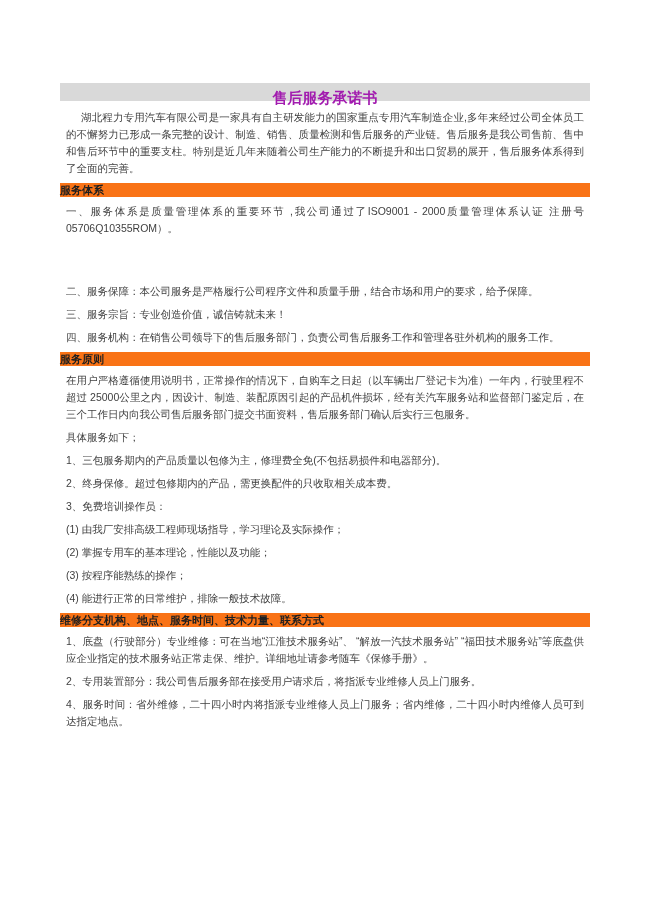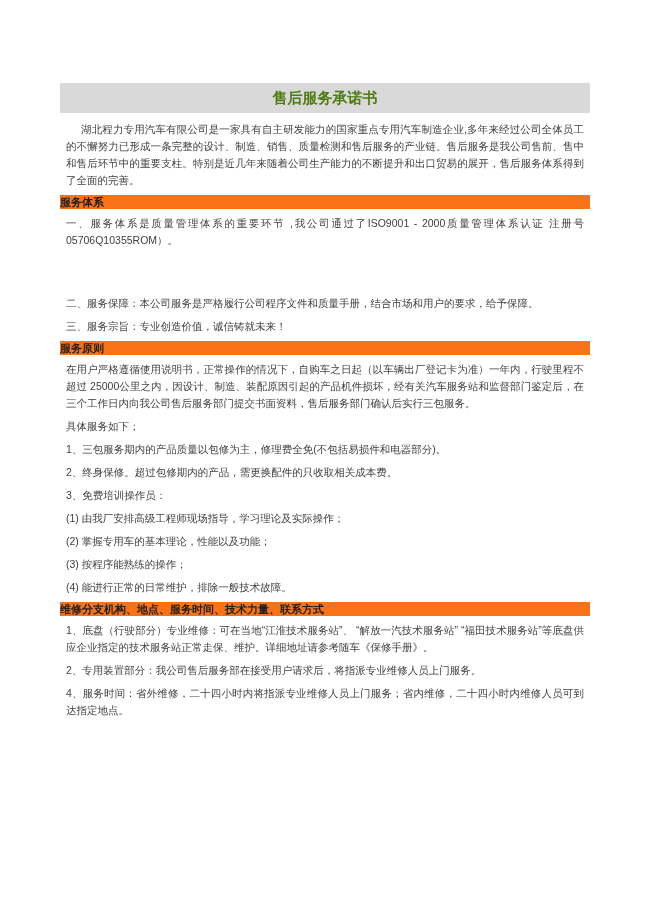--- a/index.html
+++ b/index.html
@@ -14,26 +14,26 @@
     overflow: hidden;
   }
   .doc {
     padding: 83px 60px 0 60px;
     color: #3f3f3f;
     font-size: 10.5px;
     line-height: 17px;
   }
   .title-bar {
     background: #d9d9d9;
-    height: 30px;
+    height: 18px;
     line-height: 30px;
     text-align: center;
     font-weight: bold;
     font-size: 15px;
-    color: #4d7c0f;
+    color: #a21caf;
     margin-bottom: 8px;
   }
   .section-bar {
     background: #f97316;
     font-weight: bold;
     font-size: 11px;
     color: #1f1f1f;
     height: 14px;
     line-height: 14px;
     margin: 3px 0 2px 0;
@@ -56,20 +56,21 @@
 
   <div class="title-bar">售后服务承诺书</div>
 
   <p class="para intro">湖北程力专用汽车有限公司是一家具有自主研发能力的国家重点专用汽车制造企业,多年来经过公司全体员工的不懈努力已形成一条完整的设计、制造、销售、质量检测和售后服务的产业链。售后服务是我公司售前、售中和售后环节中的重要支柱。特别是近几年来随着公司生产能力的不断提升和出口贸易的展开，售后服务体系得到了全面的完善。</p>
 
   <div class="section-bar">服务体系</div>
   <div class="line">一、服务体系是质量管理体系的重要环节 ,我公司通过了ISO9001 - 2000质量管理体系认证 注册号05706Q10355ROM）。</div>
   <div class="spacer-two-lines"></div>
   <div class="line">二、服务保障：本公司服务是严格履行公司程序文件和质量手册，结合市场和用户的要求，给予保障。</div>
   <div class="line">三、服务宗旨：专业创造价值，诚信铸就未来！</div>
+  <div class="line">四、服务机构：在销售公司领导下的售后服务部门，负责公司售后服务工作和管理各驻外机构的服务工作。</div>
 
   <div class="section-bar">服务原则</div>
   <p class="para">在用户严格遵循使用说明书，正常操作的情况下，自购车之日起（以车辆出厂登记卡为准）一年内，行驶里程不超过 25000公里之内，因设计、制造、装配原因引起的产品机件损坏，经有关汽车服务站和监督部门鉴定后，在三个工作日内向我公司售后服务部门提交书面资料，售后服务部门确认后实行三包服务。</p>
   <div class="line">具体服务如下；</div>
   <div class="line">1、三包服务期内的产品质量以包修为主，修理费全免(不包括易损件和电器部分)。</div>
   <div class="line">2、终身保修。超过包修期内的产品，需更换配件的只收取相关成本费。</div>
   <div class="line">3、免费培训操作员：</div>
   <div class="line">(1) 由我厂安排高级工程师现场指导，学习理论及实际操作；</div>
   <div class="line">(2) 掌握专用车的基本理论，性能以及功能；</div>
   <div class="line">(3) 按程序能熟练的操作；</div>

